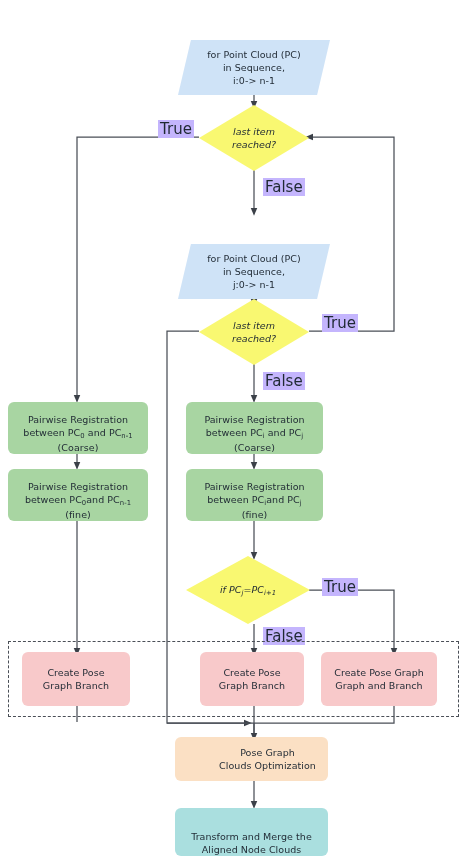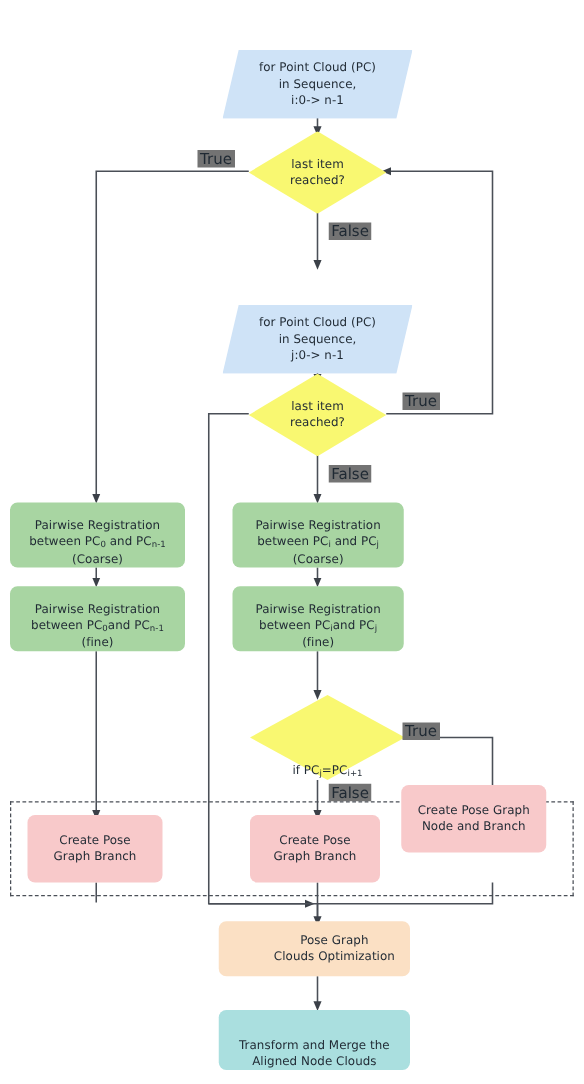--- a/index.html
+++ b/index.html
@@ -53,27 +53,27 @@
   .decision {
     background: transparent;
   }
   .decision .diamond-bg {
     position: absolute;
     left: 0; top: 0;
     width: 100%; height: 100%;
     background: #f9f871;
     clip-path: polygon(50% 0, 100% 50%, 50% 100%, 0 50%);
   }
-  .decision .txt { position: relative; z-index: 2; }
+  .decision .txt { position: relative; z-index: 2; font-style: italic; }
   .edge-label {
     position: absolute;
-    font-size: 12px;
+    font-size: 15px;
     color: #1f2933;
     white-space: nowrap;
-    background: #737373;
+    background: #c4b5fd;
     padding: 0 2px;
   }
   .group-box {
     position: absolute;
     box-sizing: border-box;
     border: 1.3px dashed #4a4f57;
     background: transparent;
   }
   sub { font-size: 0.72em; vertical-align: -0.22em; }
 </style>
@@ -190,21 +190,21 @@
   </div>
 
   <div class="node rounded proc-green" style="left:186px; top:469px; width:137px; height:52px;">
     <span class="txt">
       <span>Pairwise Registration</span><br>
       <span><span>between PC</span><sub>i</sub><span>and PC</span><sub>j</sub></span><br>
       <span>(fine)</span>
     </span>
   </div>
 
-  <div class="node decision" style="left:200px; top:556px; width:124px; height:68px;align-items:flex-end;">
+  <div class="node decision" style="left:186px; top:556px; width:124px; height:68px;">
     <span class="diamond-bg"></span>
     <span class="txt"><span>if PC</span><sub>j</sub><span>=PC</span><sub>i+1</sub></span>
   </div>
 
   <div class="edge-label" style="left:322px; top:578px;">True</div>
   <div class="edge-label" style="left:263px; top:627px;">False</div>
 
   <div class="group-box" style="left:8px; top:641px; width:451px; height:76px;"></div>
 
   <div class="node rounded proc-pink" style="left:22px; top:652px; width:108px; height:54px;">
@@ -214,24 +214,24 @@
     </span>
   </div>
 
   <div class="node rounded proc-pink" style="left:200px; top:652px; width:104px; height:54px;">
     <span class="txt">
       <span>Create Pose</span><br>
       <span>Graph Branch</span>
     </span>
   </div>
 
-  <div class="node rounded proc-pink" style="left:321px; top:628px; width:116px; height:54px;">
+  <div class="node rounded proc-pink" style="left:321px; top:652px; width:116px; height:54px;">
     <span class="txt">
       <span>Create Pose Graph</span><br>
-      <span>Node and Branch</span>
+      <span>Graph and Branch</span>
     </span>
   </div>
 
   <div class="node rounded proc-peach" style="left:175px; top:737px; width:153px; height:44px;">
     <span class="txt">
       <span>Pose Graph</span><br>
       <span>Clouds Optimization</span>
     </span>
   </div>
 

